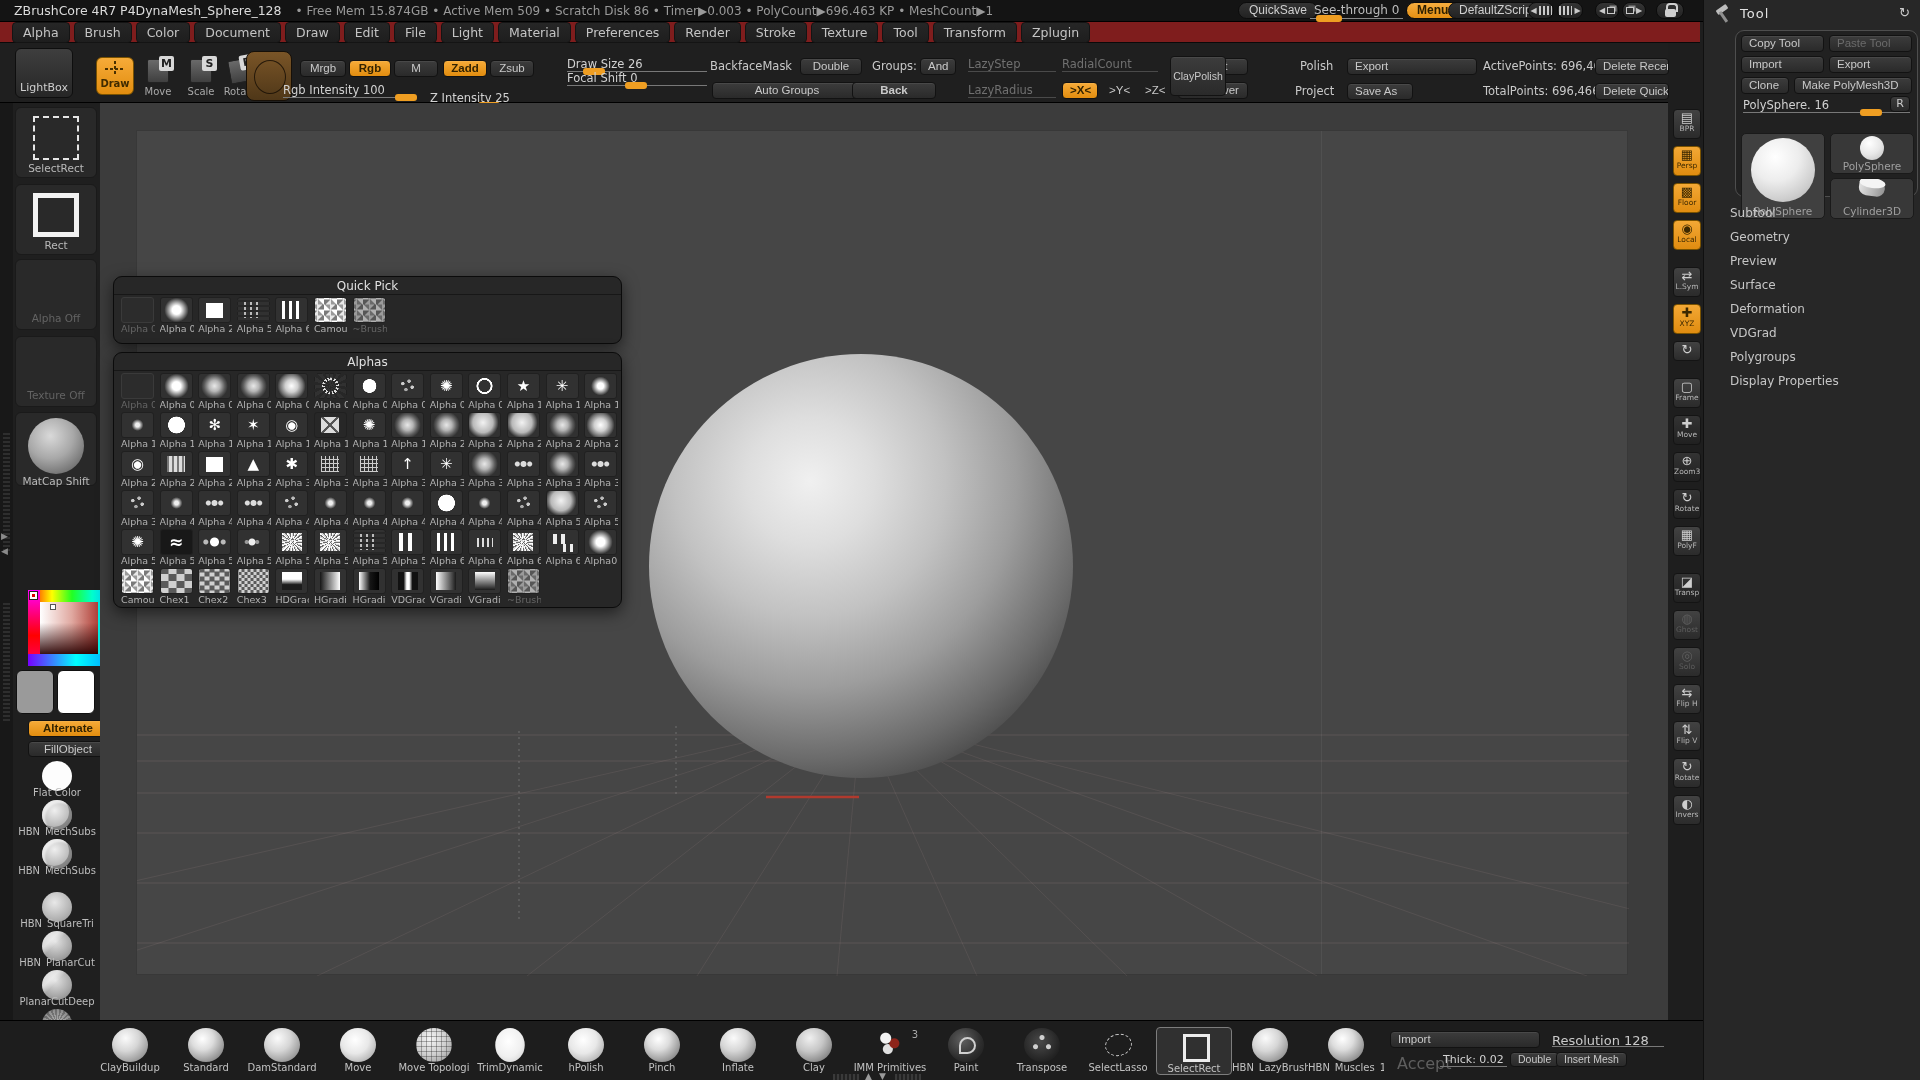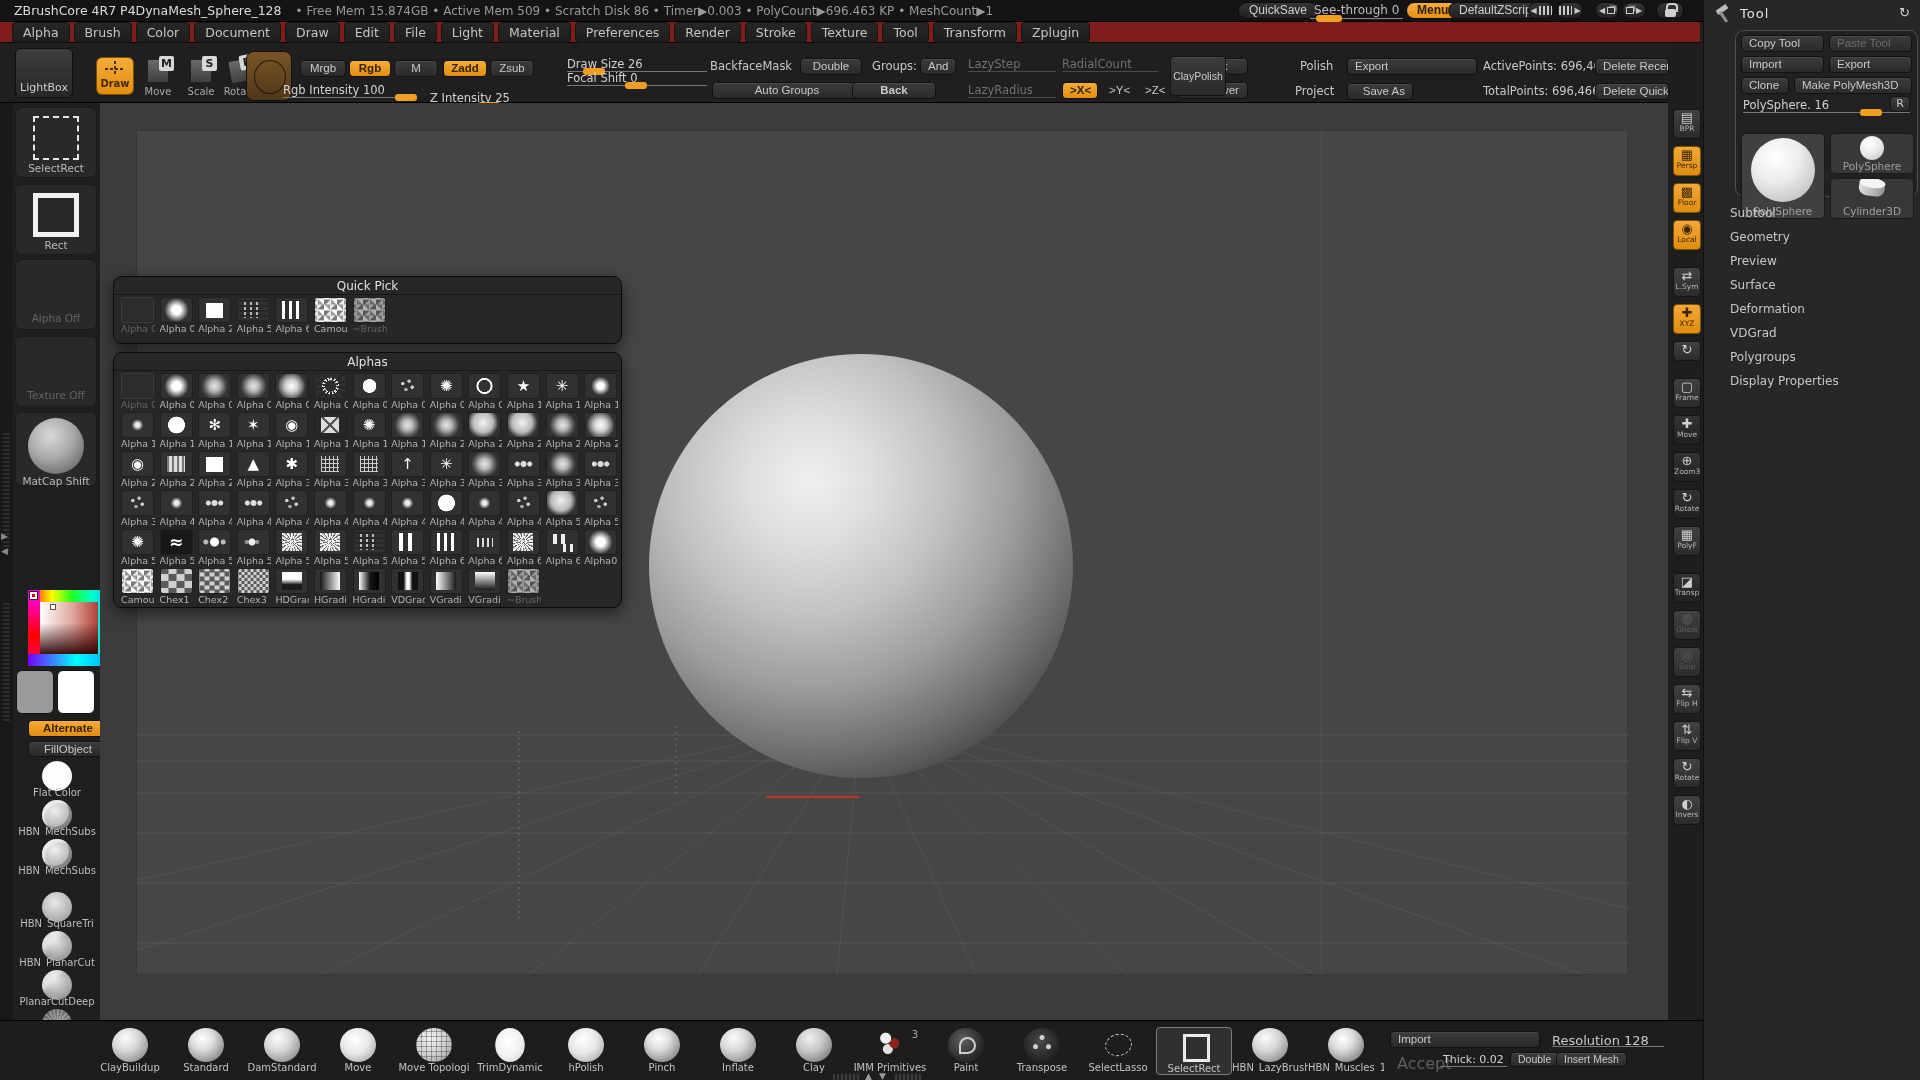--- a/index.html
+++ b/index.html
@@ -311,21 +311,21 @@
     <div class="sld dim" style="left:1062px;top:14px;width:96px;"><span>RadialCount</span></div>
     <button class="btn orange" style="position:absolute;left:1062px;top:39px;width:36px;">&gt;X&lt;</button>
     <button class="btn" style="position:absolute;left:1102px;top:39px;width:32px;border:none;background:none;box-shadow:none;">&gt;Y&lt;</button>
     <button class="btn" style="position:absolute;left:1138px;top:39px;width:32px;border:none;background:none;box-shadow:none;">&gt;Z&lt;</button>
     <button class="btn" style="position:absolute;left:1178px;top:15px;width:70px;">Insert</button>
     <button class="btn" style="position:absolute;left:1178px;top:39px;width:70px;">Del Lower</button>
     <button class="btn" id="claypolish-btn">ClayPolish</button>
     <span class="shelf-lbl" style="left:1300px;top:16px;">Polish</span>
     <button class="btn" style="position:absolute;left:1347px;top:15px;width:130px;text-align:left;">Export</button>
     <span class="shelf-lbl" style="left:1295px;top:41px;">Project</span>
-    <button class="btn" style="position:absolute;left:1347px;top:40px;width:66px;text-align:right;">Save As</button>
+    <button class="btn" style="position:absolute;left:1347px;top:40px;width:66px;text-align:left;">Save As</button>
     <span class="shelf-lbl" style="left:1483px;top:16px;">ActivePoints: 696,466</span>
     <span class="shelf-lbl" style="left:1483px;top:41px;">TotalPoints: 696,466</span>
     <button class="btn" style="position:absolute;left:1595px;top:15px;width:74px;text-align:left;">Delete Recent Fi</button>
     <button class="btn" style="position:absolute;left:1595px;top:40px;width:74px;text-align:left;">Delete QuickSav</button>
   </div>
 
   <div id="left-strip">
     <div class="dots"></div>
     <div class="dots2"></div>
     <span class="arr" style="top:428px;">▶</span>

